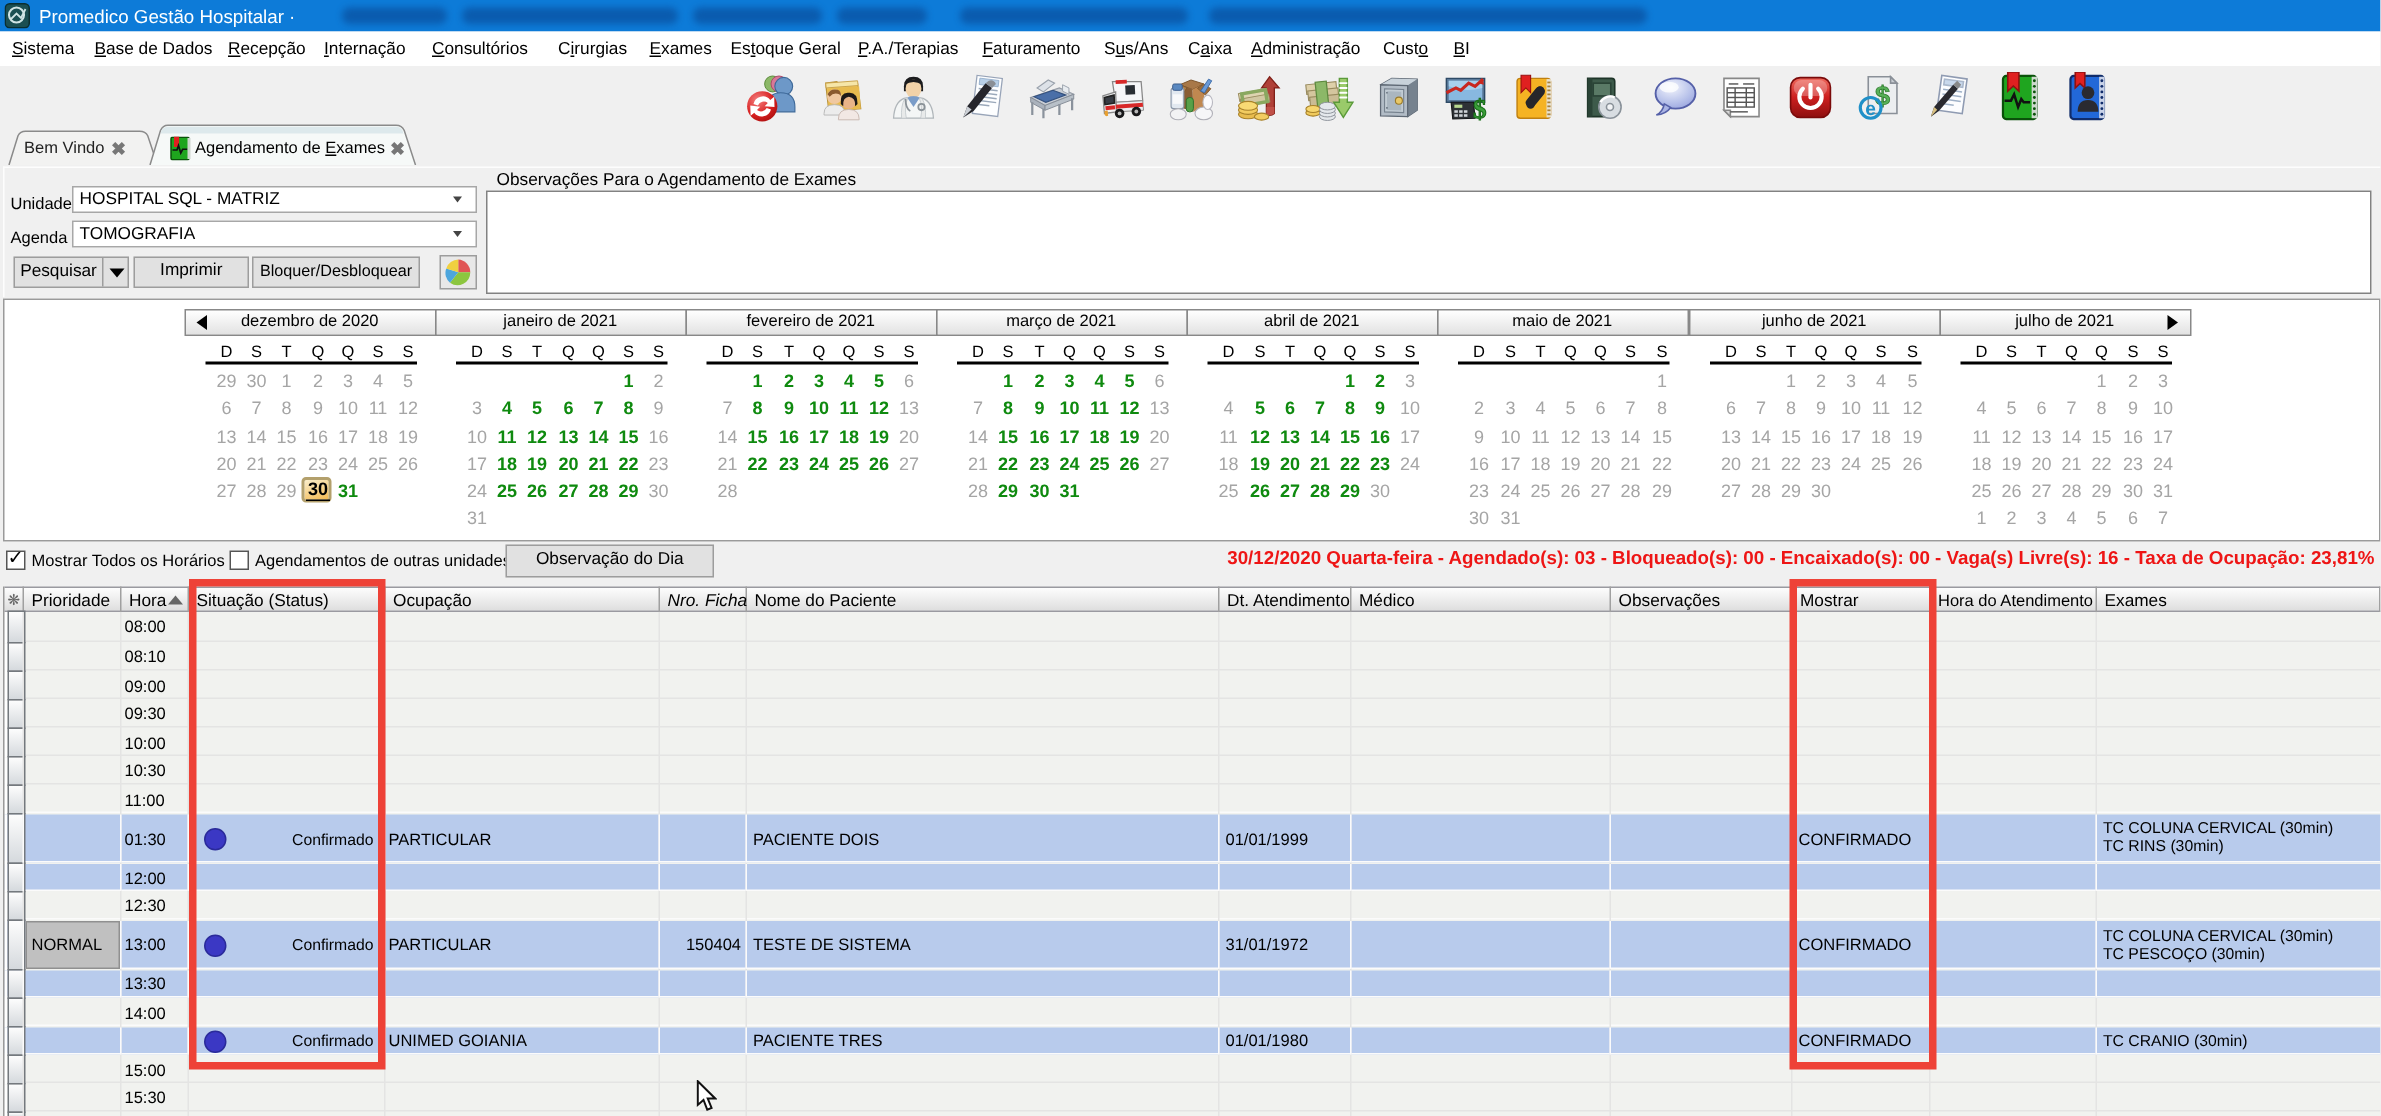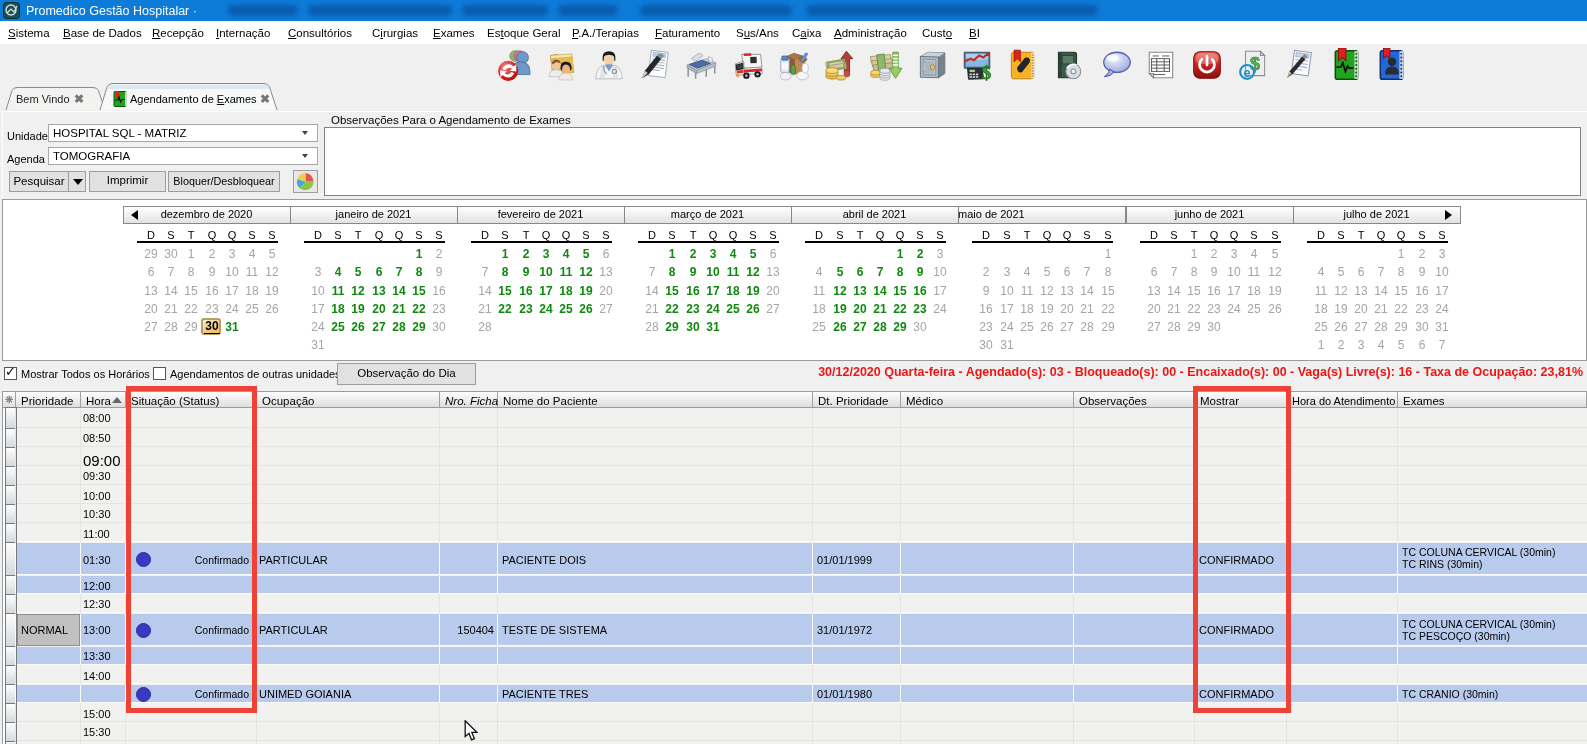--- a/index.html
+++ b/index.html
@@ -555,21 +555,21 @@
 <div class="abs tt" style="left:900px;top:302px;width:20px;margin-left:-10px;text-align:center;font-size:12px;font-weight:bold;color:#0f8a0f;">22</div>
 <div class="abs tt" style="left:920px;top:302px;width:20px;margin-left:-10px;text-align:center;font-size:12px;font-weight:bold;color:#0f8a0f;">23</div>
 <div class="abs tt" style="left:940px;top:302px;width:20px;margin-left:-10px;text-align:center;font-size:12px;color:#a5a5a5;">24</div>
 <div class="abs tt" style="left:819px;top:320px;width:20px;margin-left:-10px;text-align:center;font-size:12px;color:#a5a5a5;">25</div>
 <div class="abs tt" style="left:840px;top:320px;width:20px;margin-left:-10px;text-align:center;font-size:12px;font-weight:bold;color:#0f8a0f;">26</div>
 <div class="abs tt" style="left:860px;top:320px;width:20px;margin-left:-10px;text-align:center;font-size:12px;font-weight:bold;color:#0f8a0f;">27</div>
 <div class="abs tt" style="left:880px;top:320px;width:20px;margin-left:-10px;text-align:center;font-size:12px;font-weight:bold;color:#0f8a0f;">28</div>
 <div class="abs tt" style="left:900px;top:320px;width:20px;margin-left:-10px;text-align:center;font-size:12px;font-weight:bold;color:#0f8a0f;">29</div>
 <div class="abs tt" style="left:920px;top:320px;width:20px;margin-left:-10px;text-align:center;font-size:12px;color:#a5a5a5;">30</div>
 <div class="abs" style="left:958px;top:206px;width:168px;height:18px;background:linear-gradient(#ffffff,#e2e2e2);border:1px solid #888;"></div>
-<div class="abs tt" style="left:958px;top:208px;width:167px;text-align:left;font-size:11px;color:#000;">maio de 2021</div>
+<div class="abs tt" style="left:958px;top:208px;width:167px;text-align:center;font-size:11px;color:#000;">maio de 2021</div>
 <div class="abs tt" style="left:986px;top:229px;width:20px;margin-left:-10px;text-align:center;font-size:11px;color:#000;">D</div>
 <div class="abs tt" style="left:1007px;top:229px;width:20px;margin-left:-10px;text-align:center;font-size:11px;color:#000;">S</div>
 <div class="abs tt" style="left:1027px;top:229px;width:20px;margin-left:-10px;text-align:center;font-size:11px;color:#000;">T</div>
 <div class="abs tt" style="left:1047px;top:229px;width:20px;margin-left:-10px;text-align:center;font-size:11px;color:#000;">Q</div>
 <div class="abs tt" style="left:1067px;top:229px;width:20px;margin-left:-10px;text-align:center;font-size:11px;color:#000;">Q</div>
 <div class="abs tt" style="left:1087px;top:229px;width:20px;margin-left:-10px;text-align:center;font-size:11px;color:#000;">S</div>
 <div class="abs tt" style="left:1108px;top:229px;width:20px;margin-left:-10px;text-align:center;font-size:11px;color:#000;">S</div>
 <div class="abs" style="left:972px;top:241px;width:141px;height:1.5px;background:#000;"></div>
 <div class="abs tt" style="left:1108px;top:247px;width:20px;margin-left:-10px;text-align:center;font-size:12px;color:#a5a5a5;">1</div>
 <div class="abs tt" style="left:986px;top:265px;width:20px;margin-left:-10px;text-align:center;font-size:12px;color:#a5a5a5;">2</div>
@@ -707,46 +707,46 @@
 <div class="abs tt" style="left:86px;top:395px;font-size:11.5px;color:#000;">Hora</div>
 <div class="abs" style="left:256px;top:391px;width:1px;height:17px;background:#a0a0a0;"></div>
 <div class="abs tt" style="left:131px;top:395px;font-size:11.5px;color:#000;">Situação (Status)</div>
 <div class="abs" style="left:439px;top:391px;width:1px;height:17px;background:#a0a0a0;"></div>
 <div class="abs tt" style="left:262px;top:395px;font-size:11.5px;color:#000;">Ocupação</div>
 <div class="abs" style="left:497px;top:391px;width:1px;height:17px;background:#a0a0a0;"></div>
 <div class="abs tt" style="left:445px;top:395px;font-size:11.5px;color:#000;font-style:italic;">Nro. Ficha</div>
 <div class="abs" style="left:812px;top:391px;width:1px;height:17px;background:#a0a0a0;"></div>
 <div class="abs tt" style="left:503px;top:395px;font-size:11.5px;color:#000;">Nome do Paciente</div>
 <div class="abs" style="left:900px;top:391px;width:1px;height:17px;background:#a0a0a0;"></div>
-<div class="abs tt" style="left:818px;top:395px;font-size:11.5px;color:#000;">Dt. Prioridade</div>
+<div class="abs tt" style="left:818px;top:395px;font-size:11.5px;color:#000;">Dt. Atendimento</div>
 <div class="abs" style="left:1073px;top:391px;width:1px;height:17px;background:#a0a0a0;"></div>
 <div class="abs tt" style="left:906px;top:395px;font-size:11.5px;color:#000;">Médico</div>
 <div class="abs" style="left:1194px;top:391px;width:1px;height:17px;background:#a0a0a0;"></div>
 <div class="abs tt" style="left:1079px;top:395px;font-size:11.5px;color:#000;">Observações</div>
 <div class="abs" style="left:1286px;top:391px;width:1px;height:17px;background:#a0a0a0;"></div>
 <div class="abs tt" style="left:1200px;top:395px;font-size:11.5px;color:#000;">Mostrar</div>
 <div class="abs" style="left:1397px;top:391px;width:1px;height:17px;background:#a0a0a0;"></div>
 <div class="abs tt" style="left:1292px;top:395px;font-size:11px;color:#000;">Hora do Atendimento</div>
 <div class="abs" style="left:1586px;top:391px;width:1px;height:17px;background:#a0a0a0;"></div>
 <div class="abs tt" style="left:1403px;top:395px;font-size:11.5px;color:#000;">Exames</div>
 <div class="abs tt" style="left:5px;top:394px;font-size:10px;color:#666;">❋</div>
 <div class="abs" style="left:112px;top:397px;width:0;height:0;border-left:5px solid transparent;border-right:5px solid transparent;border-bottom:6px solid #666;"></div>
 <div class="abs" style="left:3px;top:408px;width:1584px;height:336px;background:#f1f2ef;"></div>
 <div class="abs" style="left:3px;top:408px;width:1584px;height:20px;background:#f1f2ef;border-bottom:1px solid #e4e4e3;"></div>
 <div class="abs" style="left:3px;top:408px;width:2px;height:21px;background:#ffffff;"></div>
 <div class="abs" style="left:5px;top:407px;width:12px;height:22px;background:linear-gradient(#fdfdfd,#d5d9dd);border:1px solid #74797e;"></div>
 <div class="abs tt" style="left:83px;top:412px;font-size:11px;color:#000;">08:00</div>
 <div class="abs" style="left:3px;top:429px;width:1584px;height:18px;background:#f1f2ef;border-bottom:1px solid #e4e4e3;"></div>
 <div class="abs" style="left:3px;top:429px;width:2px;height:19px;background:#ffffff;"></div>
 <div class="abs" style="left:5px;top:428px;width:12px;height:20px;background:linear-gradient(#fdfdfd,#d5d9dd);border:1px solid #74797e;"></div>
-<div class="abs tt" style="left:83px;top:432px;font-size:11px;color:#000;">08:50</div>
+<div class="abs tt" style="left:83px;top:432px;font-size:11px;color:#000;">08:10</div>
 <div class="abs" style="left:3px;top:448px;width:1584px;height:18px;background:#f1f2ef;border-bottom:1px solid #e4e4e3;"></div>
 <div class="abs" style="left:3px;top:448px;width:2px;height:19px;background:#ffffff;"></div>
 <div class="abs" style="left:5px;top:447px;width:12px;height:20px;background:linear-gradient(#fdfdfd,#d5d9dd);border:1px solid #74797e;"></div>
-<div class="abs tt" style="left:83px;top:452px;font-size:15px;color:#000;">09:00</div>
+<div class="abs tt" style="left:83px;top:452px;font-size:11px;color:#000;">09:00</div>
 <div class="abs" style="left:3px;top:467px;width:1584px;height:18px;background:#f1f2ef;border-bottom:1px solid #e4e4e3;"></div>
 <div class="abs" style="left:3px;top:467px;width:2px;height:19px;background:#ffffff;"></div>
 <div class="abs" style="left:5px;top:466px;width:12px;height:20px;background:linear-gradient(#fdfdfd,#d5d9dd);border:1px solid #74797e;"></div>
 <div class="abs tt" style="left:83px;top:470px;font-size:11px;color:#000;">09:30</div>
 <div class="abs" style="left:3px;top:486px;width:1584px;height:18px;background:#f1f2ef;border-bottom:1px solid #e4e4e3;"></div>
 <div class="abs" style="left:3px;top:486px;width:2px;height:19px;background:#ffffff;"></div>
 <div class="abs" style="left:5px;top:485px;width:12px;height:20px;background:linear-gradient(#fdfdfd,#d5d9dd);border:1px solid #74797e;"></div>
 <div class="abs tt" style="left:83px;top:490px;font-size:11px;color:#000;">10:00</div>
 <div class="abs" style="left:3px;top:505px;width:1584px;height:18px;background:#f1f2ef;border-bottom:1px solid #e4e4e3;"></div>
 <div class="abs" style="left:3px;top:505px;width:2px;height:19px;background:#ffffff;"></div>

